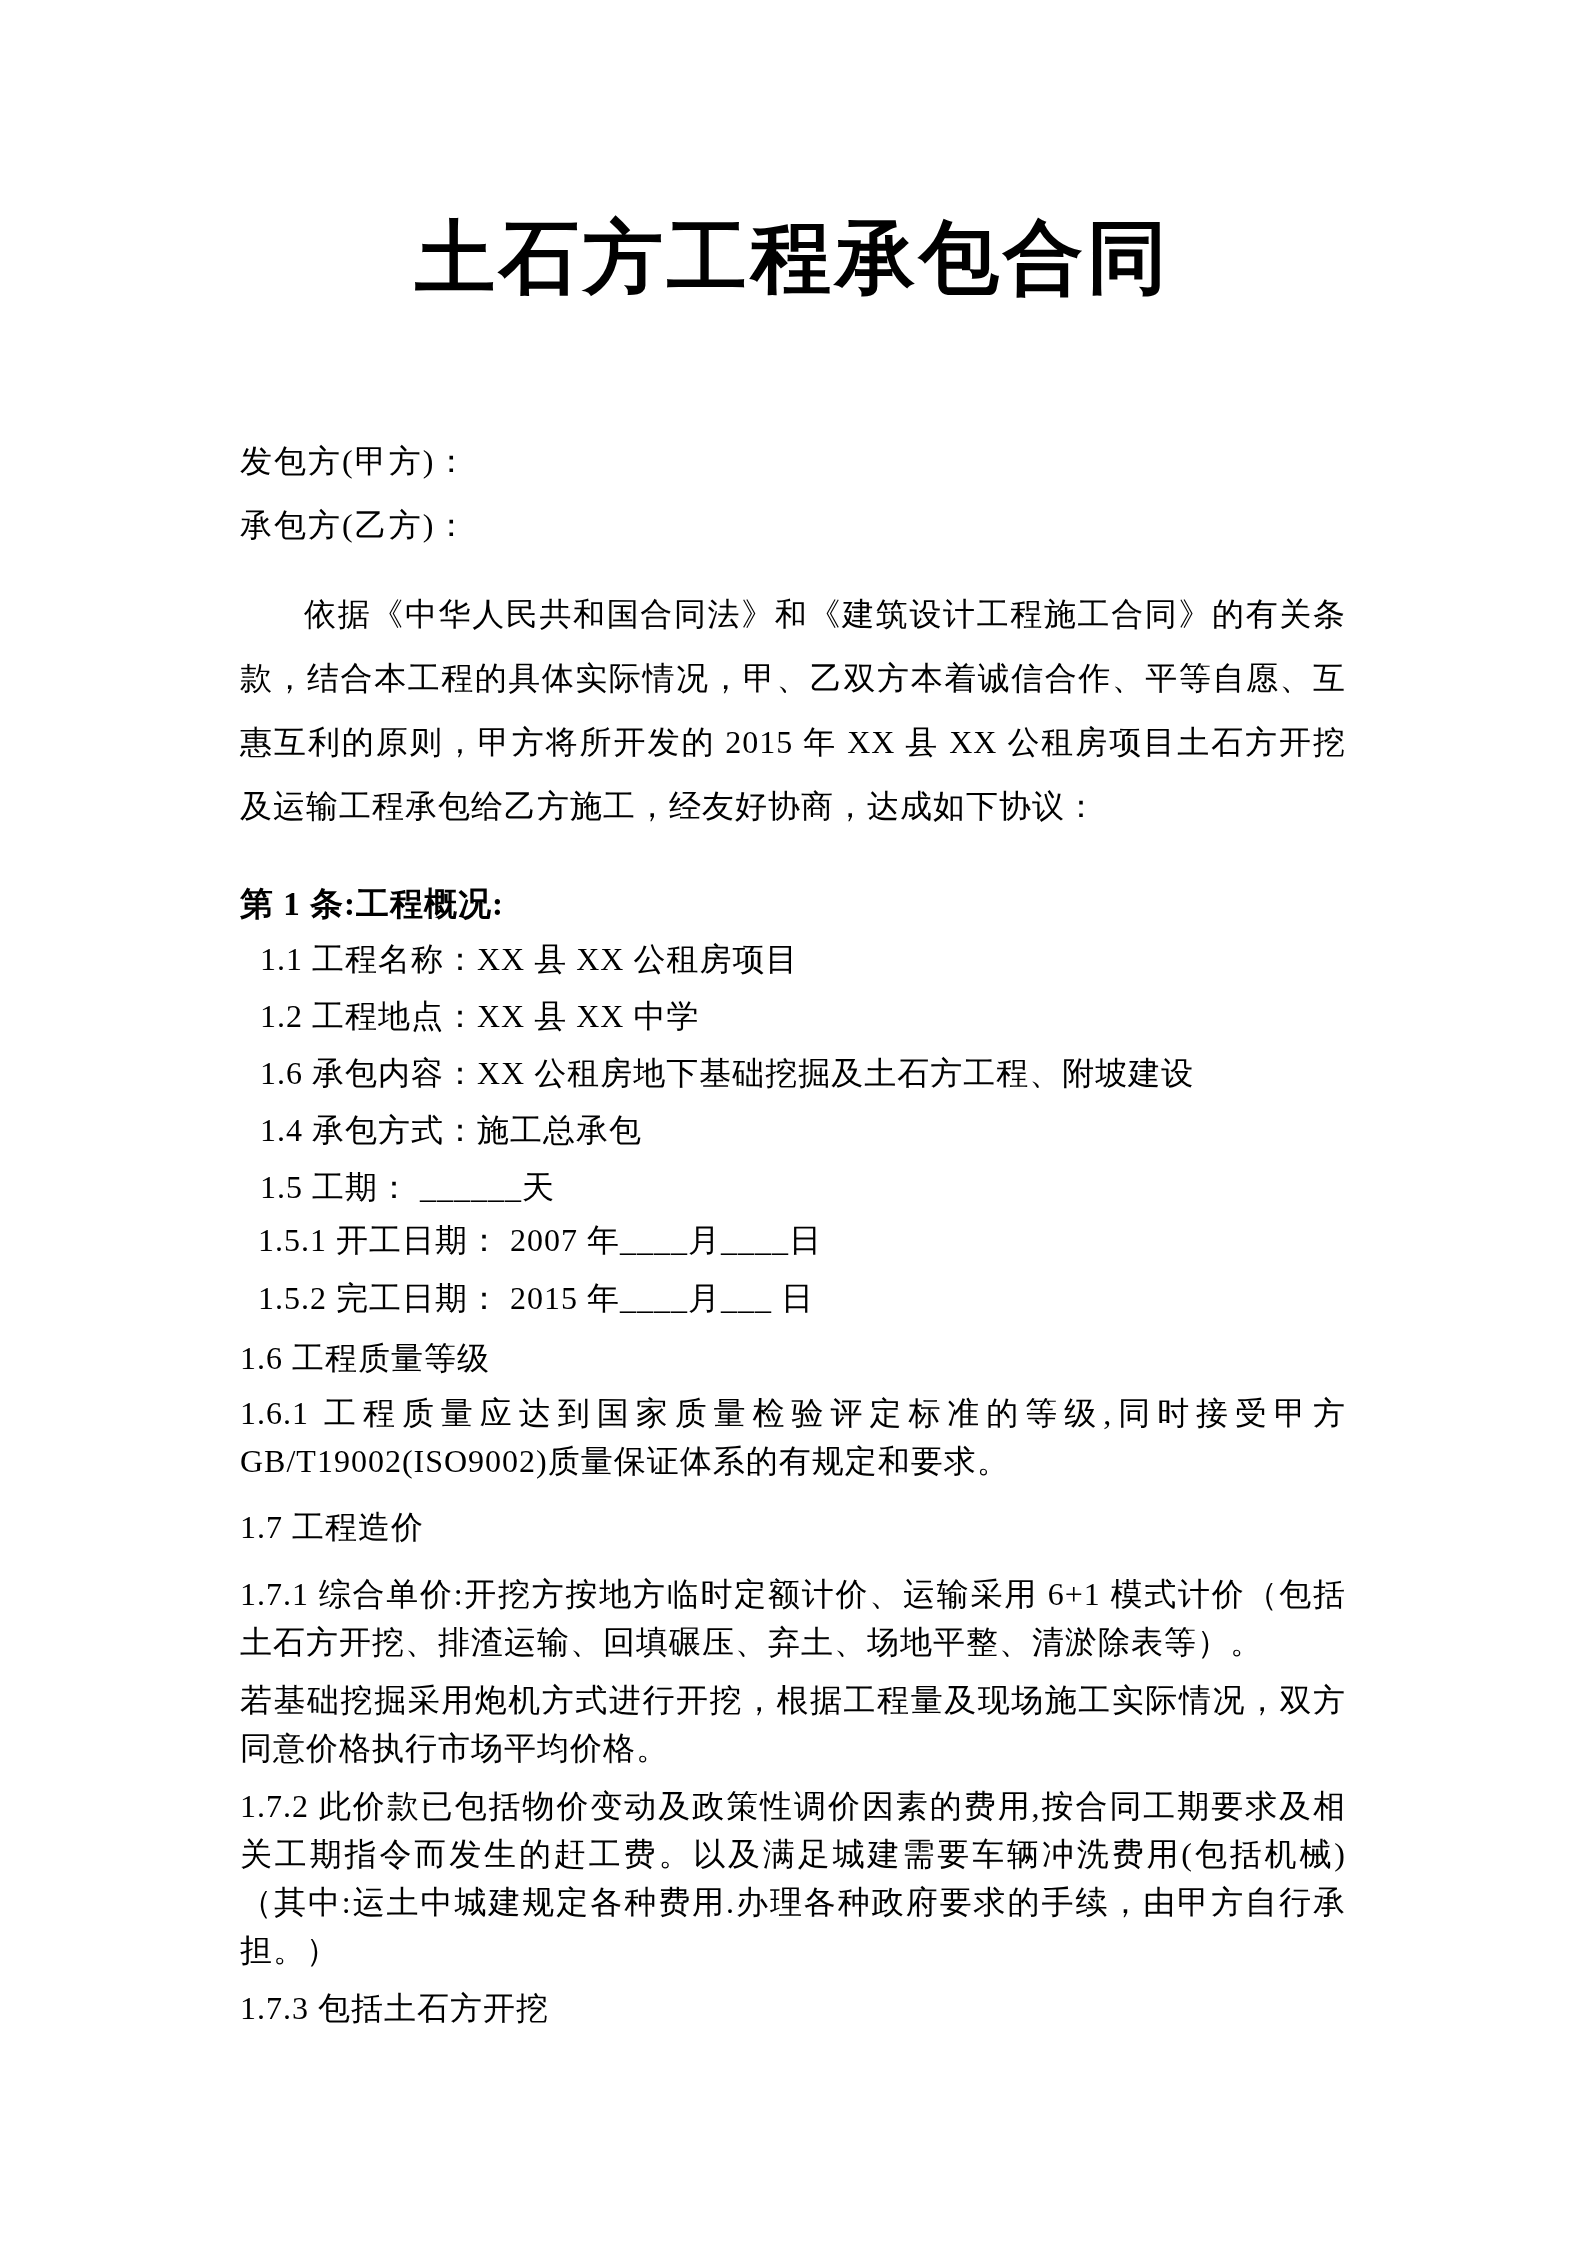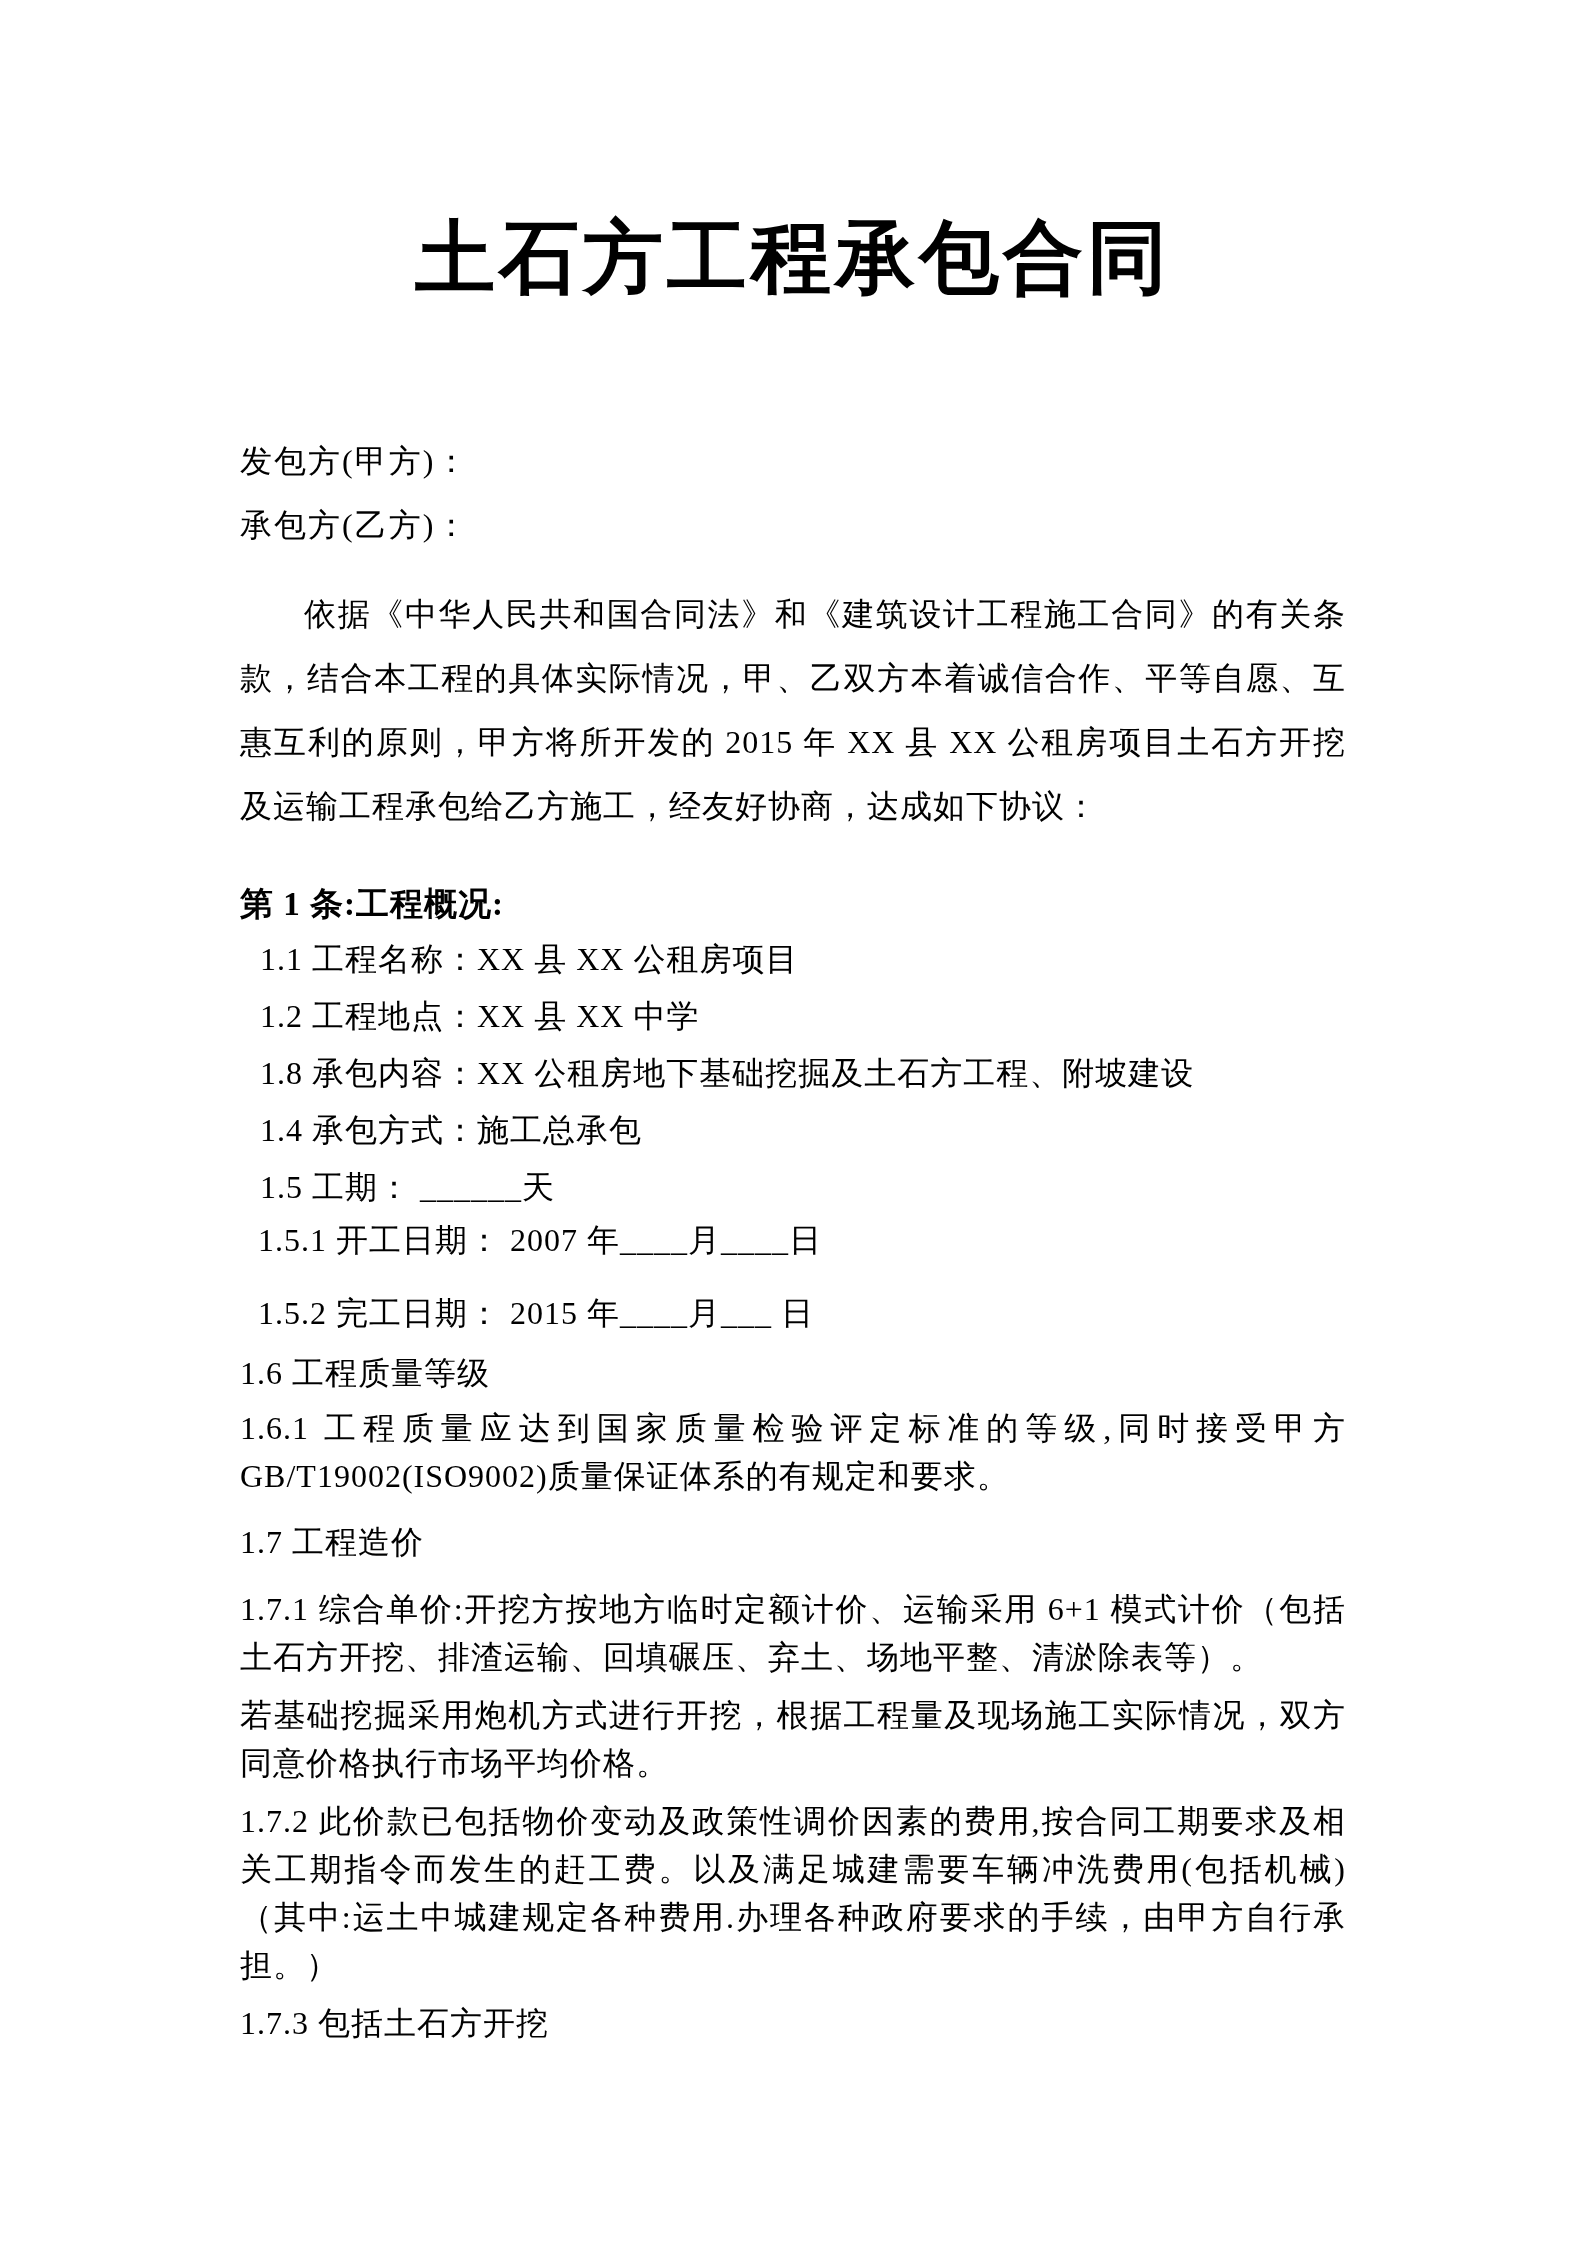--- a/index.html
+++ b/index.html
@@ -58,21 +58,21 @@
     padding-left: 20px;
     margin-top: 12px;
   }
   .sub-item {
     font-size: 32px;
     line-height: 45px;
     letter-spacing: 1px;
     padding-left: 18px;
   }
   .sub-151 { margin-top: 8px; }
-  .sub-152 { margin-top: 28px; }
+  .sub-152 { margin-top: 13px; }
   .para {
     font-size: 32px;
     line-height: 48px;
     letter-spacing: 1px;
     text-align: justify;
   }
   .para-153 { margin-top: 10px; text-indent: 18px; }
   .line-16  { margin-top: 15px; font-size: 32px; line-height: 45px; letter-spacing: 1px; }
   .para-161 { margin-top: 8px; }
   .line-17  { margin-top: 20px; font-size: 32px; line-height: 45px; letter-spacing: 1px; }
@@ -92,21 +92,21 @@
     <div class="party party-a">发包方(甲方)：</div>
     <div class="party party-b">承包方(乙方)：</div>
 
     <div class="intro">依据《中华人民共和国合同法》和《建筑设计工程施工合同》的有关条款，结合本工程的具体实际情况，甲、乙双方本着诚信合作、平等自愿、互惠互利的原则，甲方将所开发的 2015 年 XX 县 XX 公租房项目土石方开挖及运输工程承包给乙方施工，经友好协商，达成如下协议：</div>
 
     <div class="article-heading">第 1 条:工程概况:</div>
 
     <div class="items">
       <div class="item">1.1 工程名称：XX 县 XX 公租房项目</div>
       <div class="item">1.2 工程地点：XX 县 XX 中学</div>
-      <div class="item">1.8 承包内容：XX 公租房地下基础挖掘及土石方工程、附坡建设</div>
+      <div class="item">1.6 承包内容：XX 公租房地下基础挖掘及土石方工程、附坡建设</div>
       <div class="item">1.4 承包方式：施工总承包</div>
       <div class="item">1.5 工期： ______天</div>
     </div>
 
     <div class="sub-item sub-151">1.5.1 开工日期：  2007 年____月____日</div>
     <div class="sub-item sub-152">1.5.2 完工日期：  2015 年____月___ 日</div>
 
 
     <div class="line-16">1.6 工程质量等级</div>
     <div class="para para-161">1.6.1 工程质量应达到国家质量检验评定标准的等级,同时接受甲方 GB/T19002(ISO9002)质量保证体系的有规定和要求。</div>

